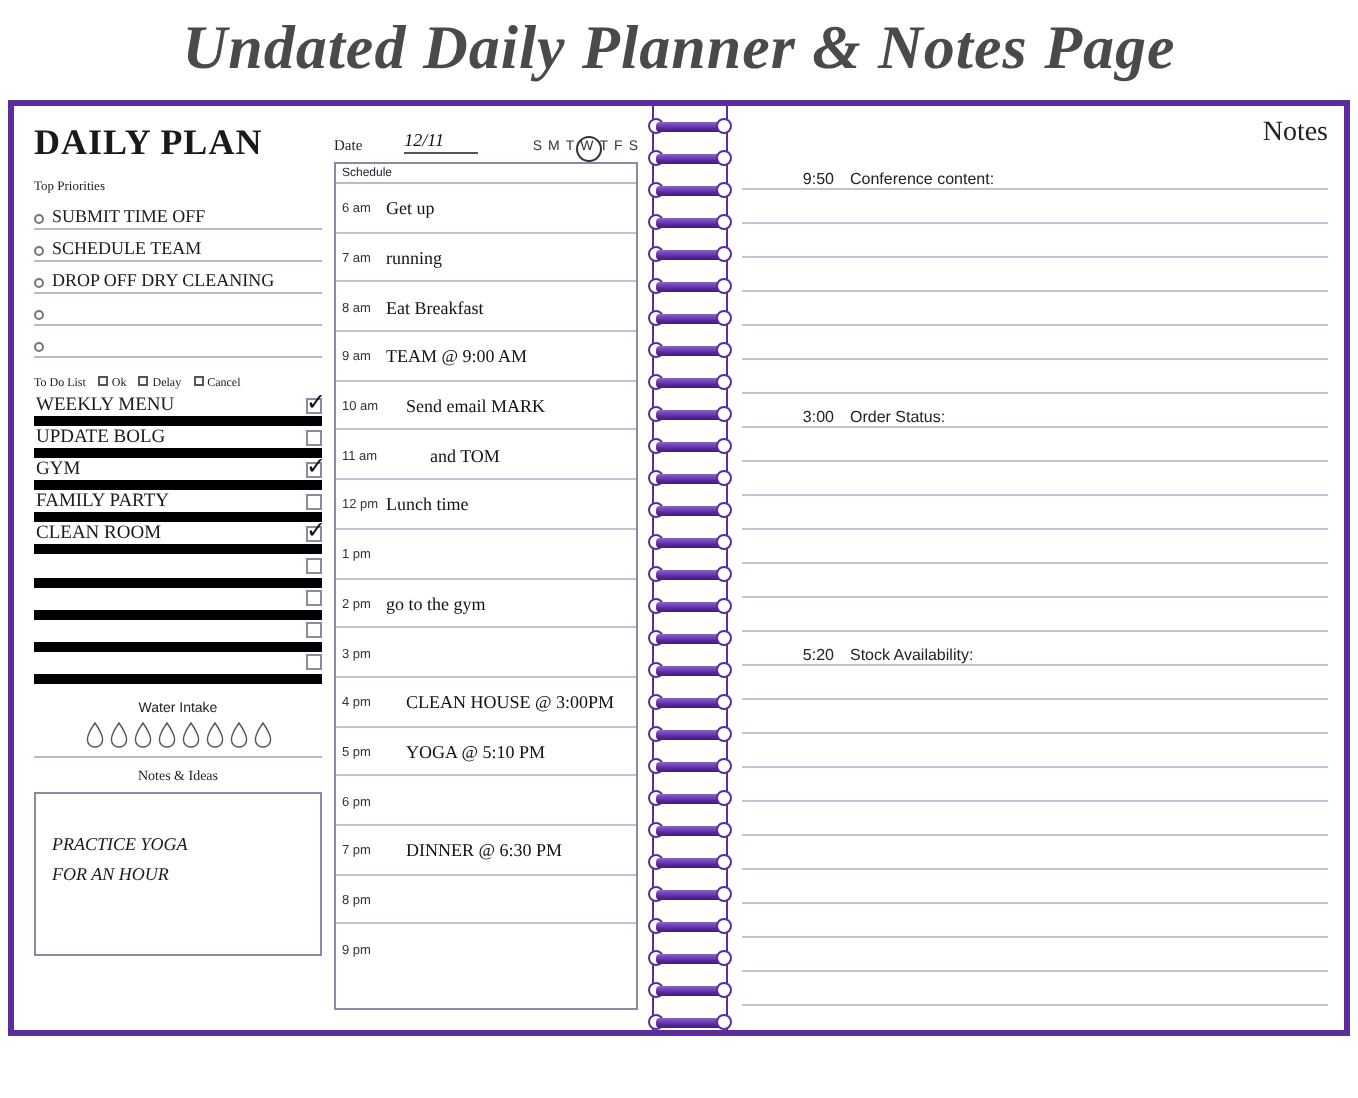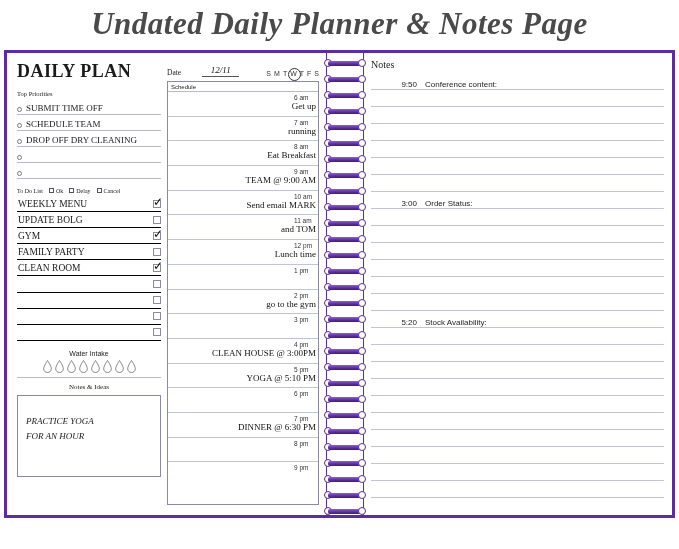--- a/index.html
+++ b/index.html
@@ -90,21 +90,21 @@
     border: 0.7px solid #555;
     display: inline-block;
     margin-right: 2px;
   }
   .todo-list { margin-top: 2px; }
   .todo-row {
     display: flex;
     align-items: center;
     justify-content: space-between;
     height: 16.1px;
-    border-bottom: 1px solid #000000;
+    border-bottom: 5px solid #000000;
   }
   .todo-text {
     font-family: "Liberation Serif", serif;
     font-size: 9.5px;
     color: #1a1a1a;
     white-space: nowrap;
     padding-left: 1px;
   }
   .cbox {
     width: 8px; height: 8px;
@@ -174,21 +174,21 @@
     font-size: 7.5px;
     color: #222;
   }
   .date-val {
     font-family: "Liberation Serif", serif;
     font-style: italic;
     font-size: 9px;
     color: #111;
     border-bottom: 1px solid #555;
     width: 40px;
-    text-align: center;
+    text-align: left;
     line-height: 11px;
   }
   .dow {
     display: flex;
     gap: 3px;
     margin-left: 6px;
     font-family: "Liberation Sans", sans-serif;
     font-size: 7px;
     color: #333;
   }
@@ -209,24 +209,23 @@
     font-family: "Liberation Sans", sans-serif;
     font-size: 6px;
     color: #222;
     padding: 2px 3px 1px 3px;
     border-bottom: 1px solid #b9b9cf;
   }
   .hour-row {
     height: 24.7px;
     border-bottom: 1px solid #c3c3d6;
     display: flex;
-    align-items: flex-end;
+    align-items: center;
     padding: 1px 2px 0 3px;
     position: relative;
-    flex-direction: column;
   }
   .hour-row:last-child { border-bottom: none; }
   .hour-lbl {
     font-family: "Liberation Sans", sans-serif;
     font-size: 6.5px;
     color: #333;
     width: 22px;
     flex: 0 0 auto;
     padding-top: 1px;
   }
@@ -275,23 +274,23 @@
   .ring .capL { left: -4px; }
   .ring .capR { right: -4px; }
 
   
   .right-page {
     position: relative;
     flex: 1;
     padding: 6px 8px 4px 6px;
   }
   .notes-label {
-    text-align: left;
-    font-family: "Liberation Serif", serif;
-    font-size: 10px;
+    text-align: right;
+    font-family: "Liberation Serif", serif;
+    font-size: 14px;
     color: #222;
     margin-bottom: 3px;
   }
   .note-line {
     height: 17px;
     border-bottom: 1px solid #c3c3d6;
     display: flex;
     align-items: flex-end;
     padding-bottom: 0;
   }

